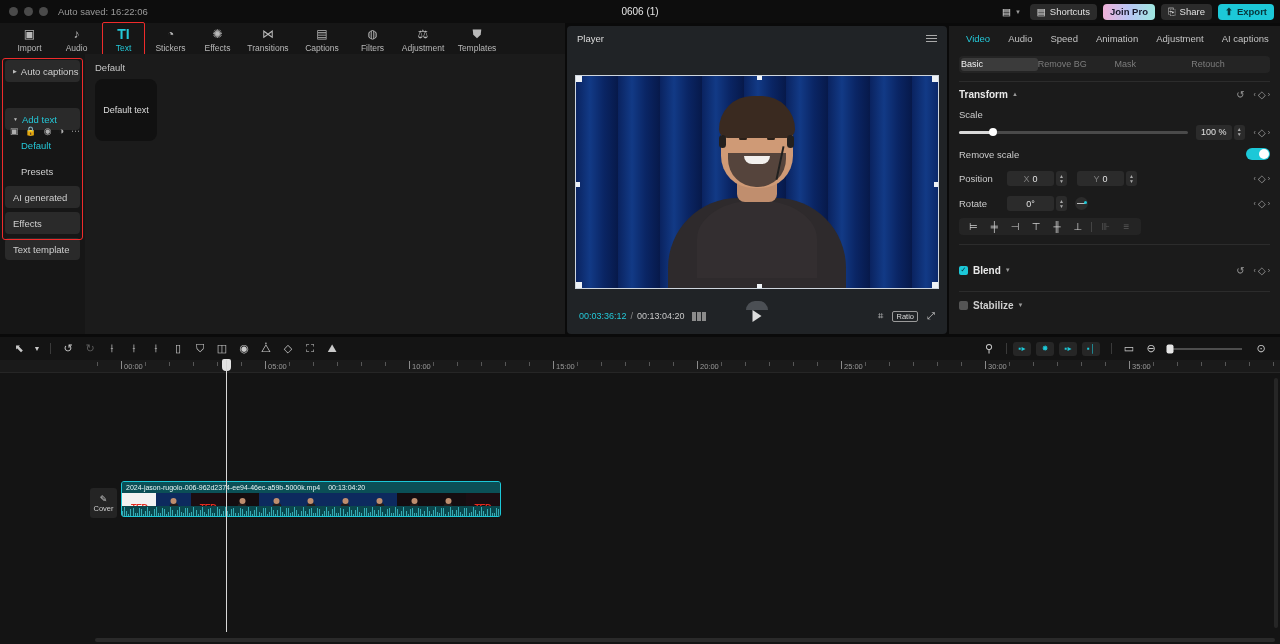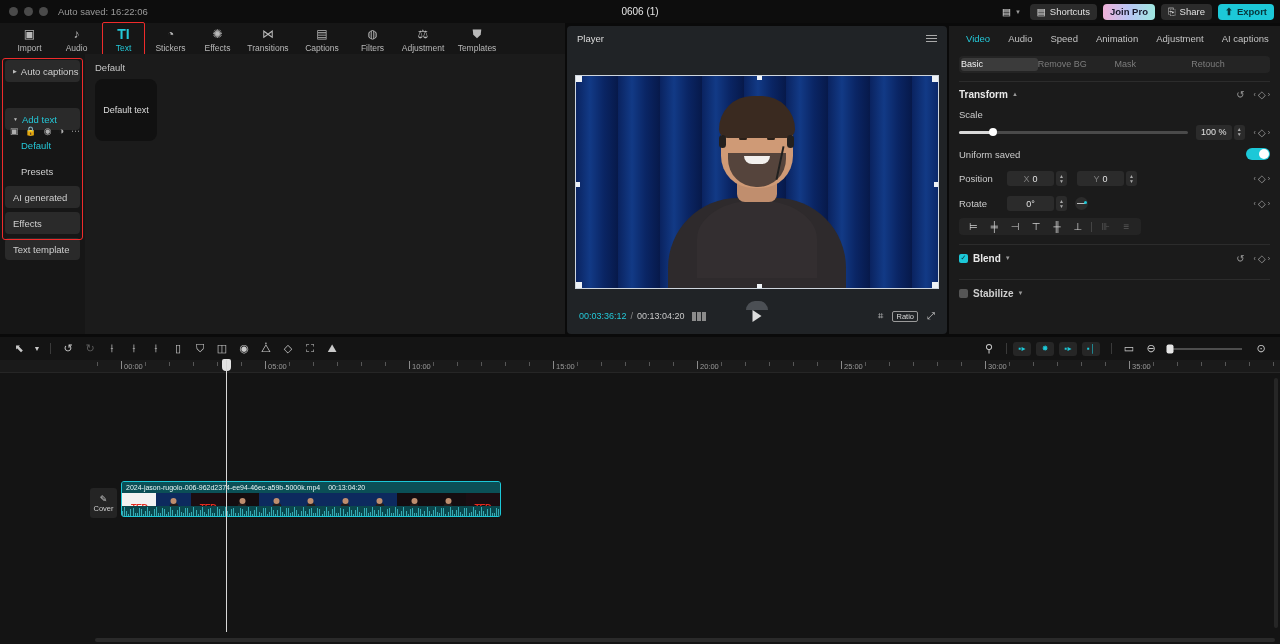--- a/index.html
+++ b/index.html
@@ -522,21 +522,21 @@
       <span class="slider">
         <span class="fill"></span>
           <span class="knob"></span>
       </span>
       <span class="numbox">100 %</span>
       <span class="stepper">▲<br>▼</span>
       <span class="kf ic-key">‹<span class="dia">◇</span>›</span>
     </div>
 
     <div class="row" style="height:24px;">
-      <span>Uniform saved</span>
+      <span>Remove scale</span>
       <span class="spacer"></span>
       <span class="toggle">
           <i></i>
         </span>
     </div>
 
     <div class="row" style="height:25px;">
       <span style="width:48px;">Position</span>
       <span class="numbox" style="min-width:47px;">
         <span class="lab">X</span>
@@ -571,21 +571,21 @@
       <span class="al">⊤</span>
       <span class="al">╫</span>
       <span class="al">⊥</span>
       <span class="al-sep"></span>
       <span class="al dis">⊪</span>
       <span class="al dis">≡</span>
     </div>
 
     <div class="divider" style="margin-top:9px;"></div>
 
-    <div class="row" style="height:26px;">
+    <div class="row" style="height:26px;margin-top:12px;">
       <span class="chk">✓</span>
       <span class="sec-title">Blend</span>
       <span class="caret" style="margin-left:4px;">▼</span>
       <span class="spacer"></span>
       <span class="ic-reset">↺</span>
       <span class="kf ic-key">‹<span class="dia">◇</span>›</span>
     </div>
 
     <div class="divider"></div>
 

